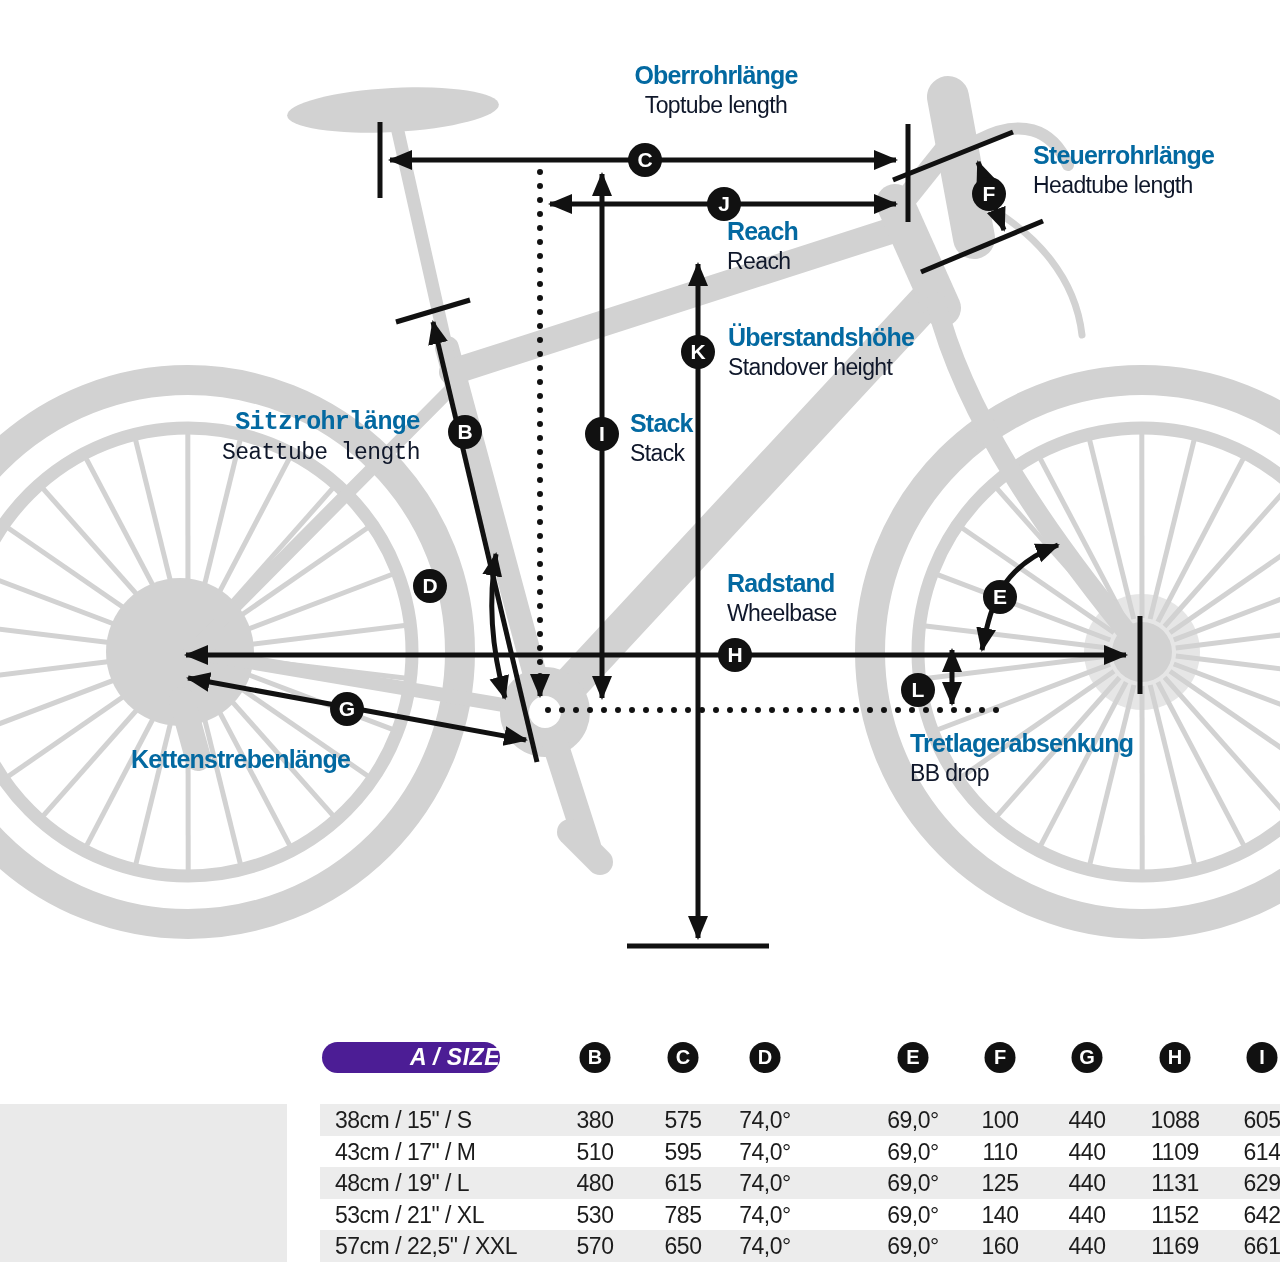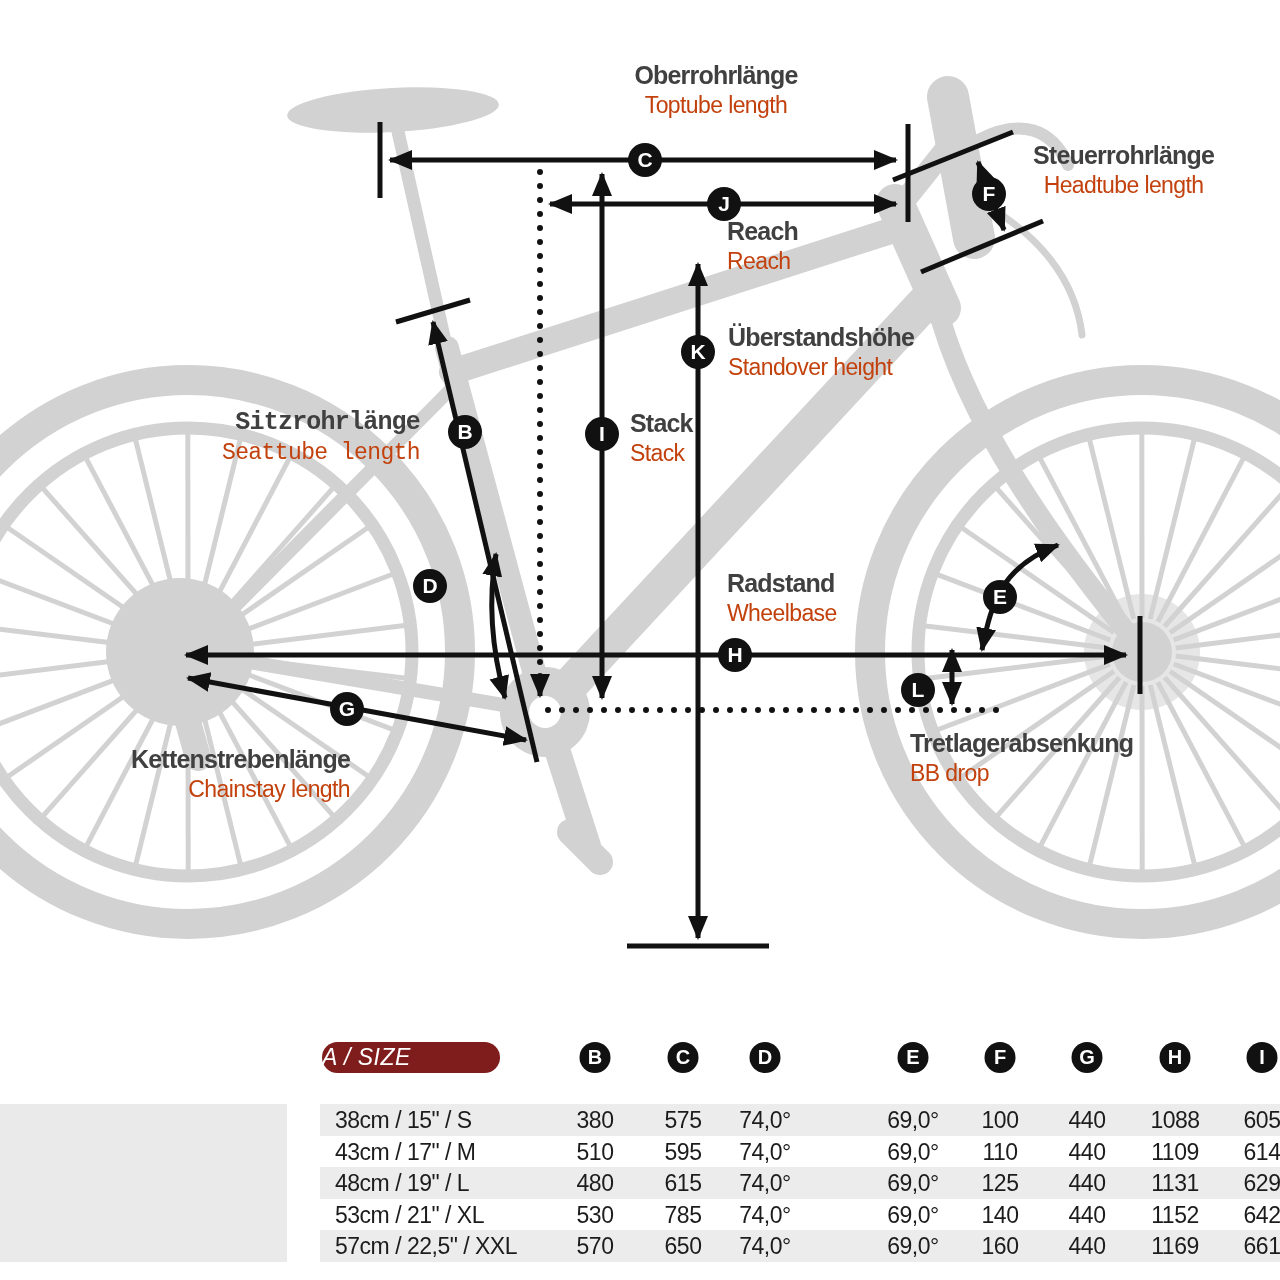--- a/index.html
+++ b/index.html
@@ -1,32 +1,32 @@
 <!DOCTYPE html>
 <html><head>
 <meta charset="utf-8">
 <style>
   html,body{margin:0;padding:0;background:#fff;}
   .canvas{position:relative;width:1280px;height:1280px;background:#ffffff;overflow:hidden;
           font-family:"Liberation Sans",sans-serif;color:#111;}
   svg{position:absolute;left:0;top:0;}
   
   .lbl{position:absolute;white-space:nowrap;}
-  .lbl .de{font-weight:700;font-size:25px;letter-spacing:-0.8px;line-height:30px;color:#404040;}
-  .lbl .en{font-weight:400;font-size:23px;letter-spacing:-0.6px;line-height:30px;color:#c2410c;}
+  .lbl .de{font-weight:700;font-size:25px;letter-spacing:-0.8px;line-height:30px;color:#0369a1;}
+  .lbl .en{font-weight:400;font-size:23px;letter-spacing:-0.6px;line-height:30px;color:#0f172a;}
   .lbl.center{transform:translateX(-50%);text-align:center;}
   .lbl.right{text-align:right;}
   
   .dbadge{position:absolute;width:34px;height:34px;border-radius:50%;background:#111;color:#fff;
           font-weight:700;font-size:21px;line-height:34px;text-align:center;}
   
   .stripe{position:absolute;left:320px;width:960px;height:32px;background:#ececec;}
   .grayblock{position:absolute;left:0;top:1104px;width:287px;height:158px;background:#eaeaea;}
-  .pill{position:absolute;left:322px;top:1042px;width:178px;height:31px;border-radius:17px;background:#7f1d1d;
-        color:#fff;font-weight:400;font-style:italic;font-size:23px;line-height:31px;text-align:left;
+  .pill{position:absolute;left:322px;top:1042px;width:178px;height:31px;border-radius:17px;background:#4c1d95;
+        color:#fff;font-weight:700;font-style:italic;font-size:23px;line-height:31px;text-align:right;
         letter-spacing:0.5px;}
   .hbadge{position:absolute;top:1042px;width:31px;height:31px;border-radius:50%;background:#111;color:#fff;
           font-weight:700;font-size:20px;line-height:31px;text-align:center;transform:translateX(-50%);}
   .trow{position:absolute;left:0;width:1280px;height:32px;font-size:23px;letter-spacing:-0.5px;line-height:32px;color:#1c1c1c;}
   .trow span{position:absolute;transform:translateX(-50%);}
   .trow .size{left:335px;transform:none;}
   .colB{left:595px}.colC{left:683px}.colD{left:765px}.colE{left:913px}
   .colF{left:1000px}.colG{left:1087px}.colH{left:1175px}.colI{left:1262px}
 </style>
 </head>
@@ -178,21 +178,21 @@
       <line x1="978" y1="162" x2="1004" y2="230" marker-start="url(#ahs)" marker-end="url(#ah)"></line>
       <line x1="893" y1="180" x2="1013" y2="132"></line>
       <line x1="921" y1="272" x2="1043" y2="221"></line>
     </g>
   </svg>
 
   <div class="lbl center" style="left:716px;top:60px;">
     <div class="de">Oberrohrlänge</div>
     <div class="en">Toptube length</div>
   </div>
-  <div class="lbl" style="left:1033px;top:140px;text-align:center;">
+  <div class="lbl" style="left:1033px;top:140px;">
     <div class="de">Steuerrohrlänge</div>
     <div class="en">Headtube length</div>
   </div>
   <div class="lbl" style="left:727px;top:216px;">
     <div class="de">Reach</div>
     <div class="en">Reach</div>
   </div>
   <div class="lbl" style="left:728px;top:322px;">
     <div class="de">Überstandshöhe</div>
     <div class="en">Standover height</div>
@@ -200,21 +200,20 @@
   <div class="lbl" style="left:630px;top:408px;">
     <div class="de">Stack</div>
     <div class="en">Stack</div>
   </div>
   <div class="lbl right" style="right:860px;top:408px;font-family:Liberation Mono, monospace;">
     <div class="de">Sitzrohrlänge</div>
     <div class="en">Seattube length</div>
   </div>
   <div class="lbl right" style="right:930px;top:744px;">
     <div class="de">Kettenstrebenlänge</div>
-    <div class="en">Chainstay length</div>
   </div>
   <div class="lbl" style="left:727px;top:568px;">
     <div class="de">Radstand</div>
     <div class="en">Wheelbase</div>
   </div>
   <div class="lbl" style="left:910px;top:728px;">
     <div class="de">Tretlagerabsenkung</div>
     <div class="en">BB drop</div>
   </div>
 

